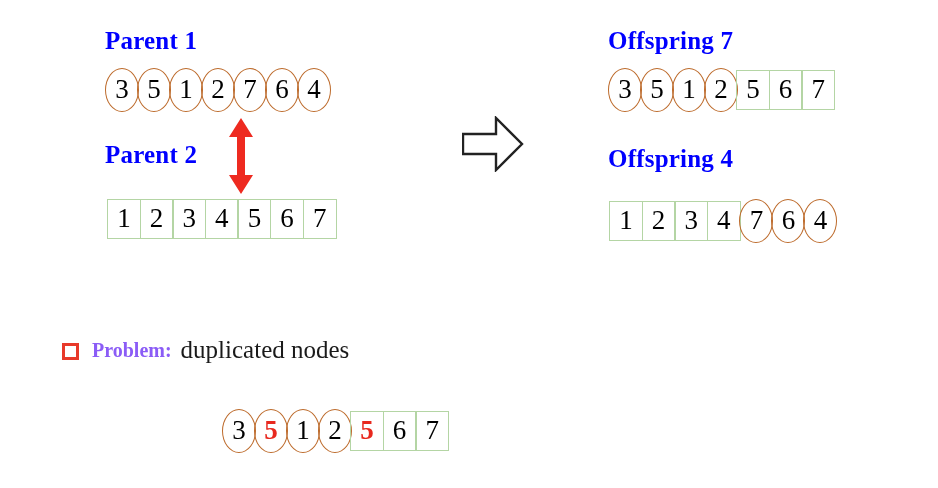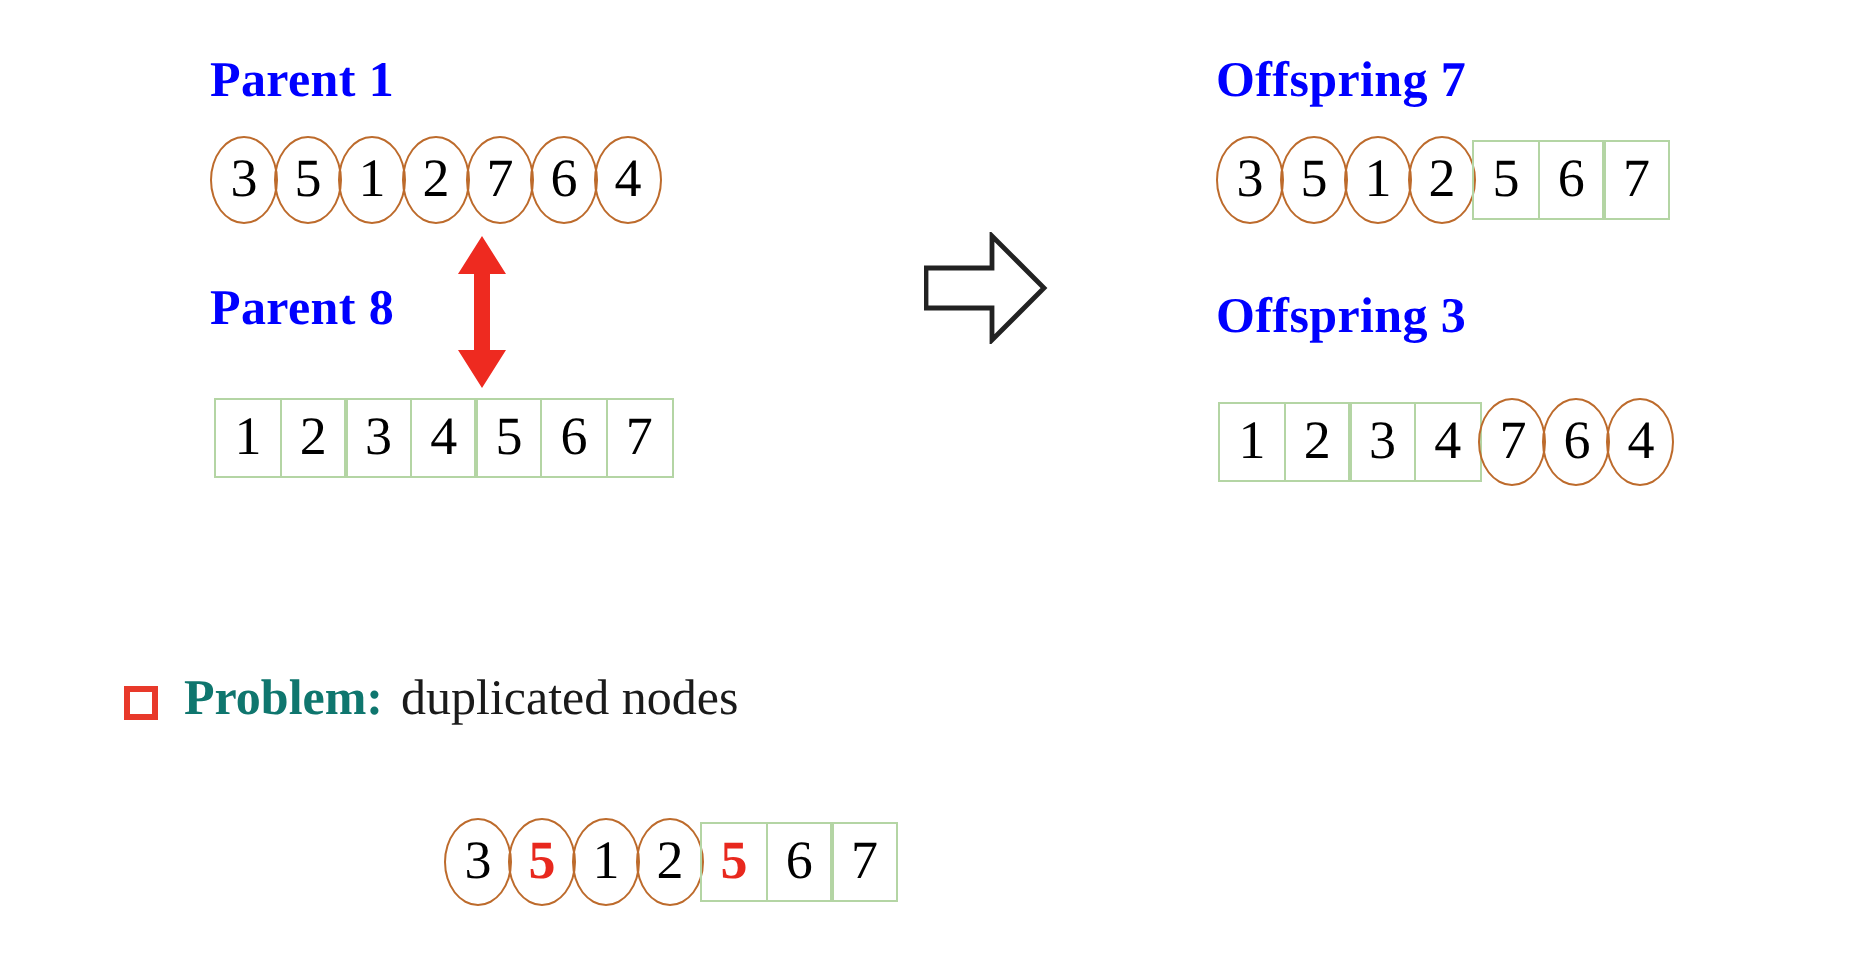--- a/index.html
+++ b/index.html
@@ -101,23 +101,23 @@
   .bullet-sq {
     width: 17px;
     height: 17px;
     border: 3.5px solid #e8392a;
     box-sizing: border-box;
     margin-right: 13px;
     position: relative;
     top: 1px;
   }
   .problem-kw {
-    color: #0f766e;
+    color: #8b5cf6;
     font-weight: bold;
-    font-size: 25px;
+    font-size: 20px;
     line-height: 28px;
     margin-right: 9px;
   }
   .problem-txt {
     color: #1a1a1a;
     font-size: 25px;
     line-height: 28px;
     text-align: right;
   }
 </style>
@@ -145,21 +145,21 @@
         <span class="val">7</span>
       </div>
       <div class="cell ellipse">
         <span class="val">6</span>
       </div>
       <div class="cell ellipse">
         <span class="val">4</span>
       </div>
     </div>
 
-  <div class="label" style="left:105px; top:140px;">Parent 8</div>
+  <div class="label" style="left:105px; top:140px;">Parent 2</div>
 
   <div class="row" id="row-parent2" style="left:107px; top:199px;">
       <div class="cell box">
         <span class="val">1</span>
       </div>
       <div class="cell box">
         <span class="val">2</span>
       </div>
       <div class="cell box">
         <span class="val">3</span>
@@ -209,21 +209,21 @@
         <span class="val">5</span>
       </div>
       <div class="cell box">
         <span class="val">6</span>
       </div>
       <div class="cell box">
         <span class="val">7</span>
       </div>
     </div>
 
-  <div class="label" style="left:608px; top:144px;">Offspring 3</div>
+  <div class="label" style="left:608px; top:144px;">Offspring 4</div>
 
   <div class="row" id="row-offspring2" style="left:609px; top:199px;">
       <div class="cell box">
         <span class="val">1</span>
       </div>
       <div class="cell box">
         <span class="val">2</span>
       </div>
       <div class="cell box">
         <span class="val">3</span>

